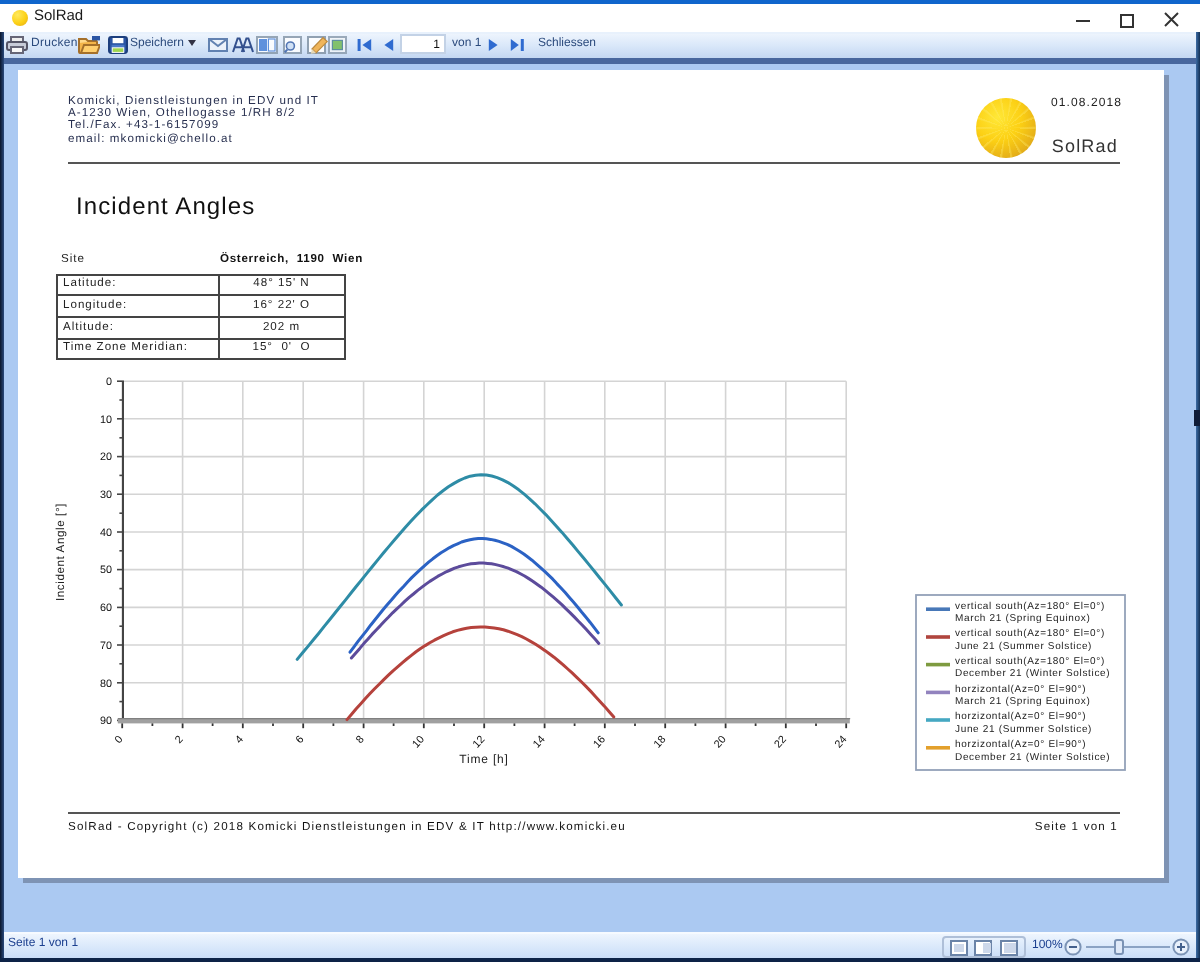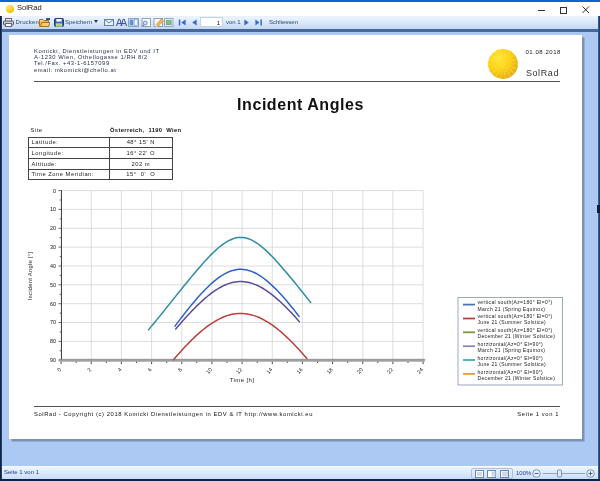--- a/index.html
+++ b/index.html
@@ -110,21 +110,21 @@
 Tel./Fax. +43-1-6157099<br>
 email: mkomicki@chello.at
 </div>
 
 <div class="abs" style="left:487.5px;top:49px;width:30px;height:30px;border-radius:50%;background:repeating-conic-gradient(from 0.2turn, rgba(255,240,120,0) 0deg 14deg, rgba(255,235,110,0.35) 17deg 20deg), radial-gradient(circle at 36% 32%, #ffe838, #fcd014 42%, #eab618 68%, #d9a11b 88%, #d09a1d);"></div>
 <div class="abs" style="left:432px;top:48.5px;width:129px;font-size:6px;letter-spacing:0.55px;color:#222;text-align:right;">01.08.2018</div>
 <div class="abs" style="left:430px;top:68px;width:129px;font-size:9px;letter-spacing:0.6px;color:#333;text-align:right;">SolRad</div>
 
 <div class="abs" style="left:33.5px;top:81px;width:526px;height:1px;background:#555;"></div>
 
-<div class="abs" style="left:38px;top:96px;width:525px;text-align:center;font-size:16px;font-weight:bold;letter-spacing:0.55px;color:#111;">Incident Angles</div>
+<div class="abs" style="left:38px;top:96px;width:525px;text-align:left;font-size:12px;font-weight:normal;letter-spacing:0.55px;color:#111;">Incident Angles</div>
 
 <div class="abs" style="left:30.5px;top:127px;font-size:5.8px;letter-spacing:0.5px;color:#222;">Site</div>
 <div class="abs" style="left:110px;top:127px;font-size:5.8px;font-weight:bold;letter-spacing:0.35px;color:#111;white-space:nowrap;">Österreich,&nbsp; 1190&nbsp; Wien</div>
 <table class="abs" style="left:28px;top:136.5px;width:144.5px;border-collapse:collapse;font-size:5.8px;letter-spacing:0.5px;color:#222;" cellspacing="0">
   <tbody>
       <tr>
         <td style="border:1px solid #444;width:81px;height:10.7px;padding:0 0 0 2.5px;">Latitude:</td>
         <td style="border:1px solid #444;text-align:center;">48°&nbsp;15'&nbsp;N</td>
       </tr>
   <tr>

